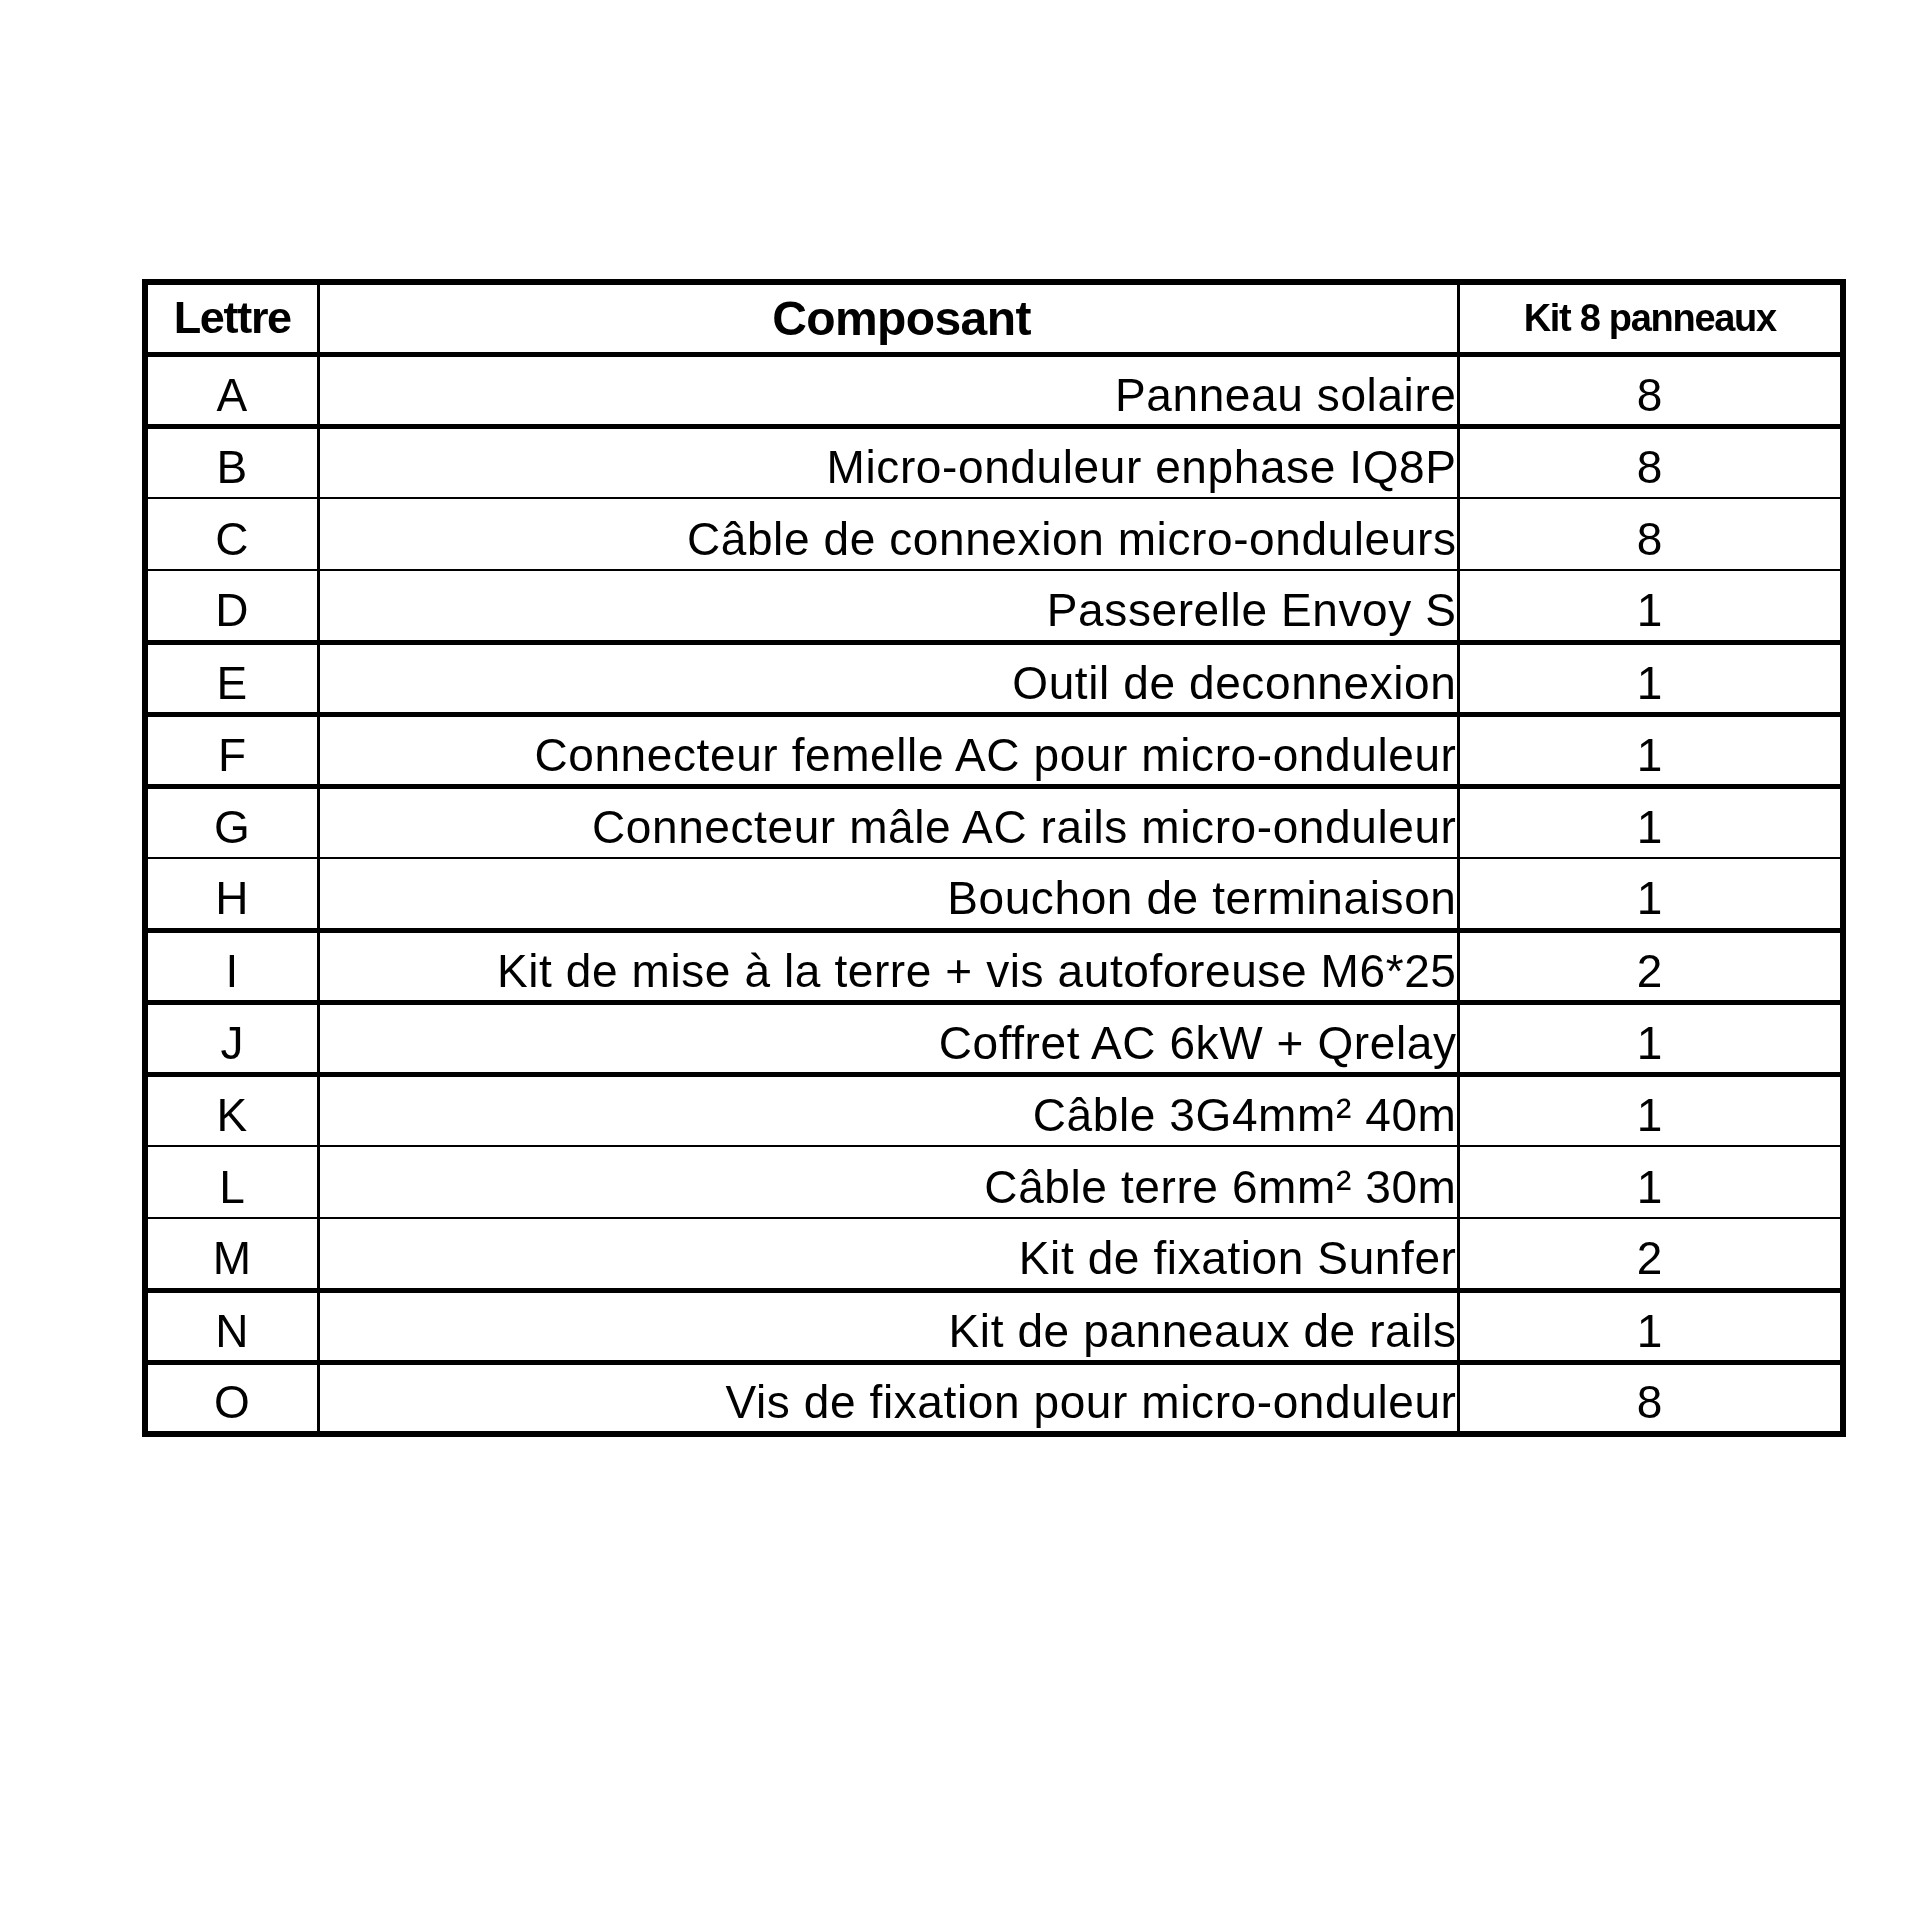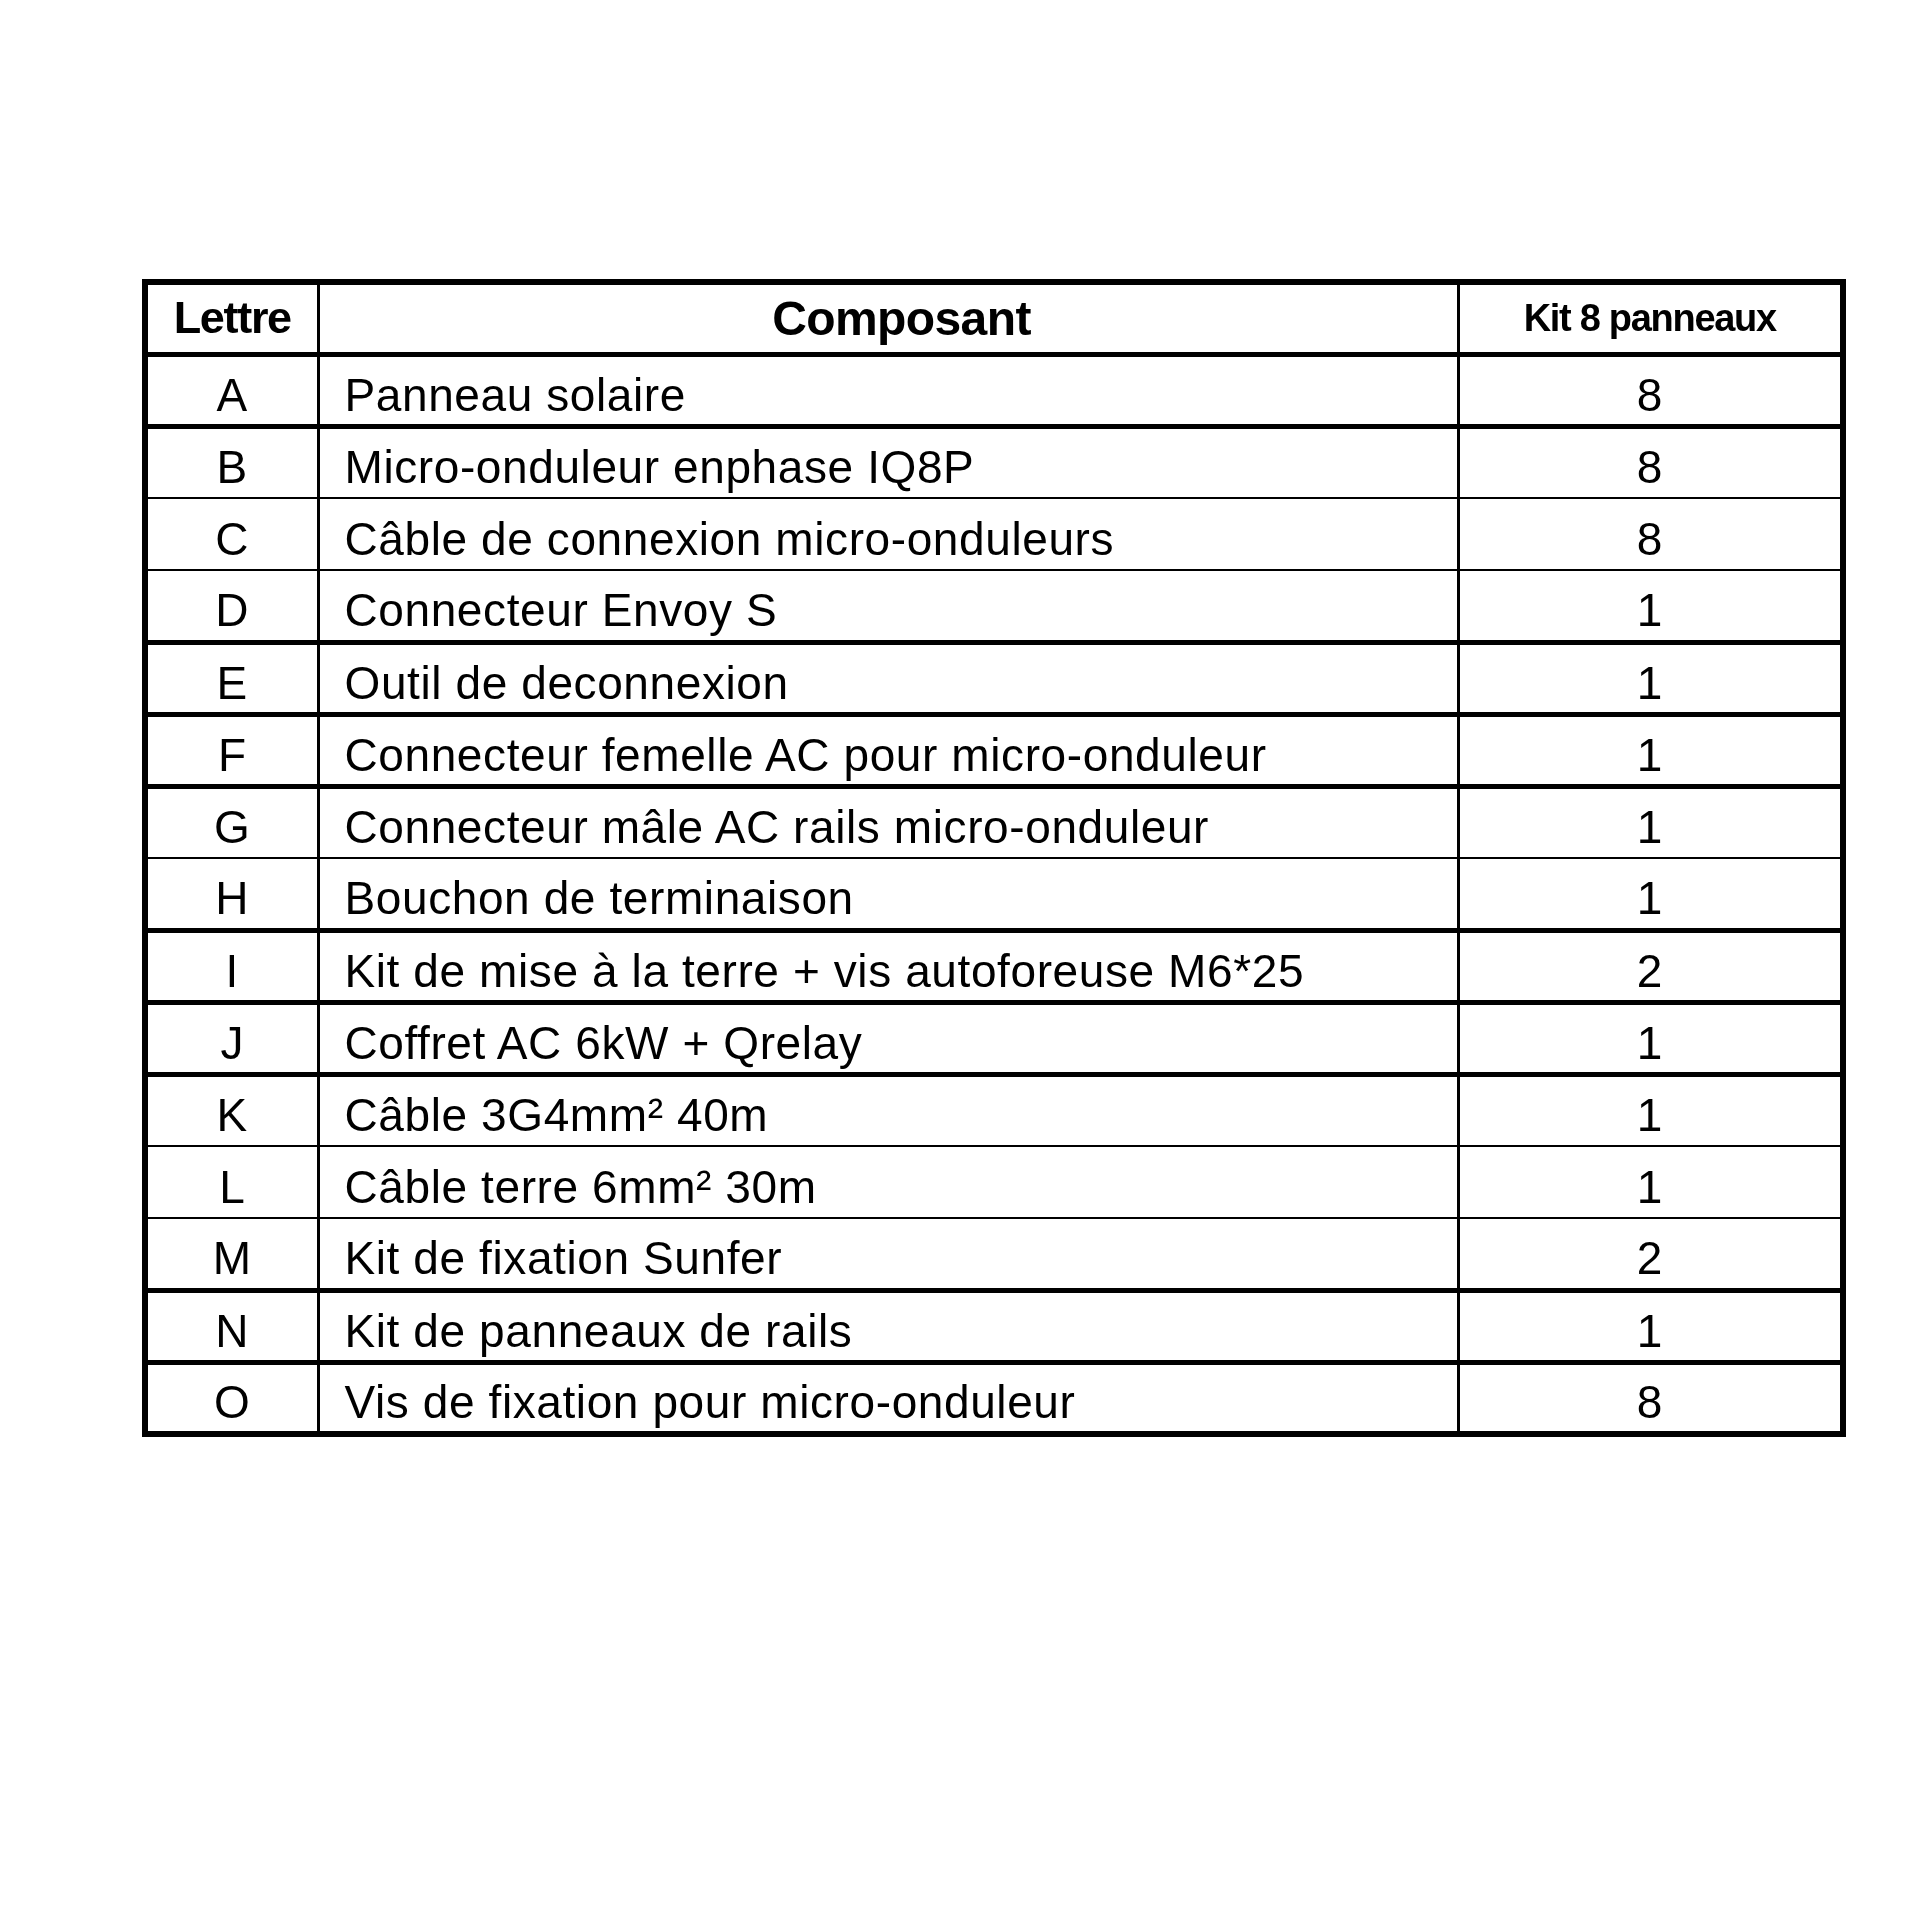--- a/index.html
+++ b/index.html
@@ -43,21 +43,21 @@
     border-bottom: 5.1px solid #000;
   }
   .parts-table th.h-letter { font-size: 45px; letter-spacing: -1.3px; }
   .parts-table th.h-qty { font-size: 38px; letter-spacing: -1.3px; }
   .parts-table td {
     font-size: 46px;
     letter-spacing: 0.6px;
     padding-top: 9px;
   }
   .parts-table td.letter { text-align: center; }
-  .parts-table td.name { text-align: left; padding-left: 25px; }
+  .parts-table td.name { text-align: right; padding-left: 7px; }
   .parts-table td.qty { text-align: center; }
   .parts-table .col-letter { border-right: 3.2px solid #000; }
   .parts-table .col-name { border-right: 3.9px solid #000; padding-left: 27px; }
   .parts-table tr.b-thick td { border-bottom: 5.1px solid #000; }
   .parts-table tr.b-thin td { border-bottom: 2.6px solid #000; }
 </style>
 </head>
 <body>
 
 <table class="parts-table">
@@ -85,21 +85,21 @@
     <td class="name col-name">Micro-onduleur enphase IQ8P</td>
     <td class="qty">8</td>
   </tr>
       <tr class="b-thin">
     <td class="letter col-letter">C</td>
     <td class="name col-name">Câble de connexion micro-onduleurs</td>
     <td class="qty">8</td>
   </tr>
       <tr class="b-thick">
     <td class="letter col-letter">D</td>
-    <td class="name col-name">Connecteur Envoy S</td>
+    <td class="name col-name">Passerelle Envoy S</td>
     <td class="qty">1</td>
   </tr>
       <tr class="b-thick">
     <td class="letter col-letter">E</td>
     <td class="name col-name">Outil de deconnexion</td>
     <td class="qty">1</td>
   </tr>
       <tr class="b-thick">
     <td class="letter col-letter">F</td>
     <td class="name col-name">Connecteur femelle AC pour micro-onduleur</td>

